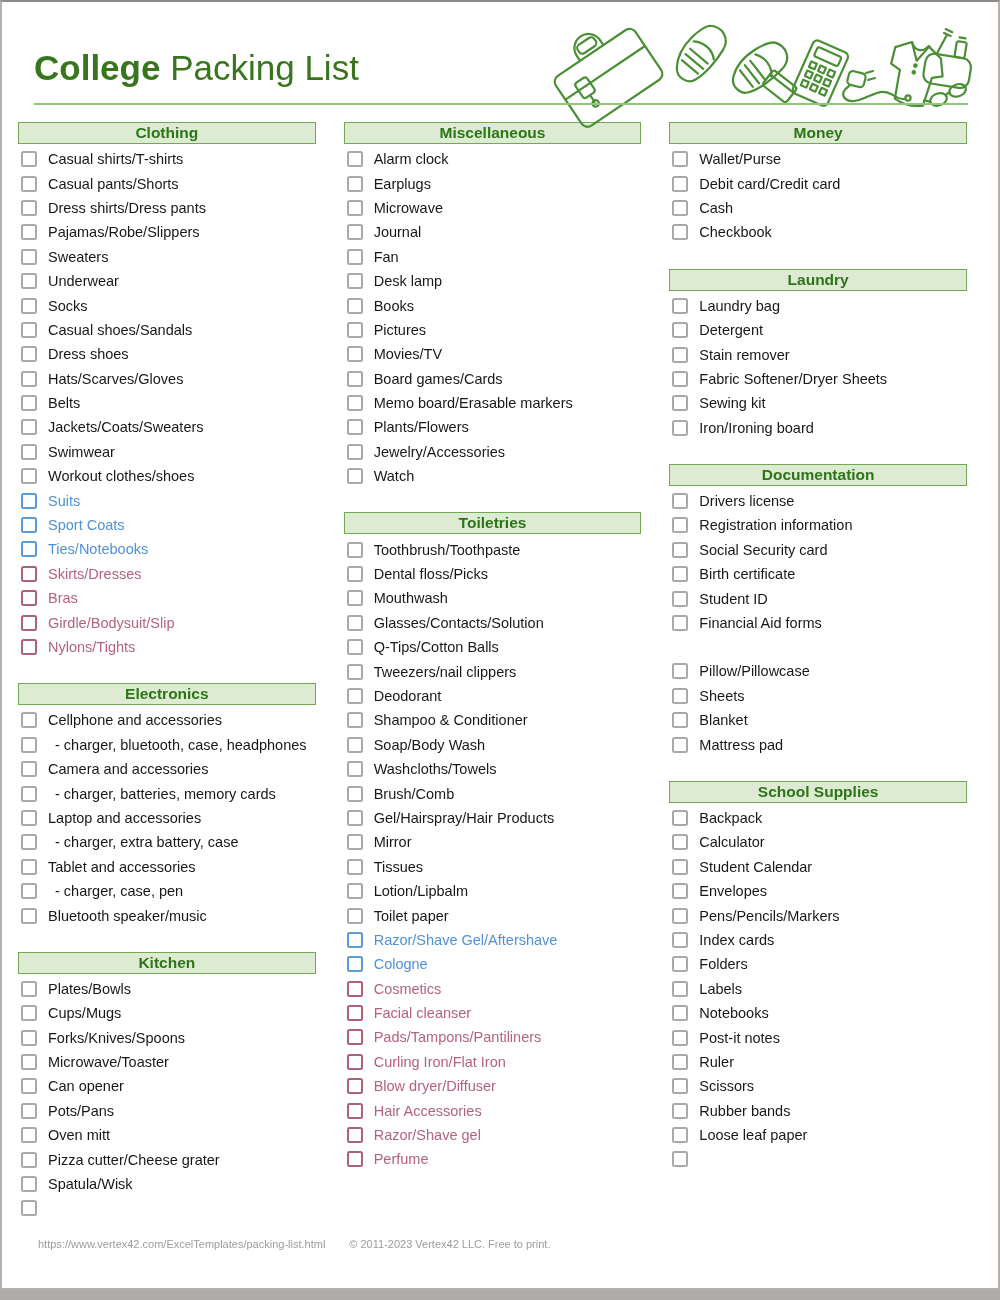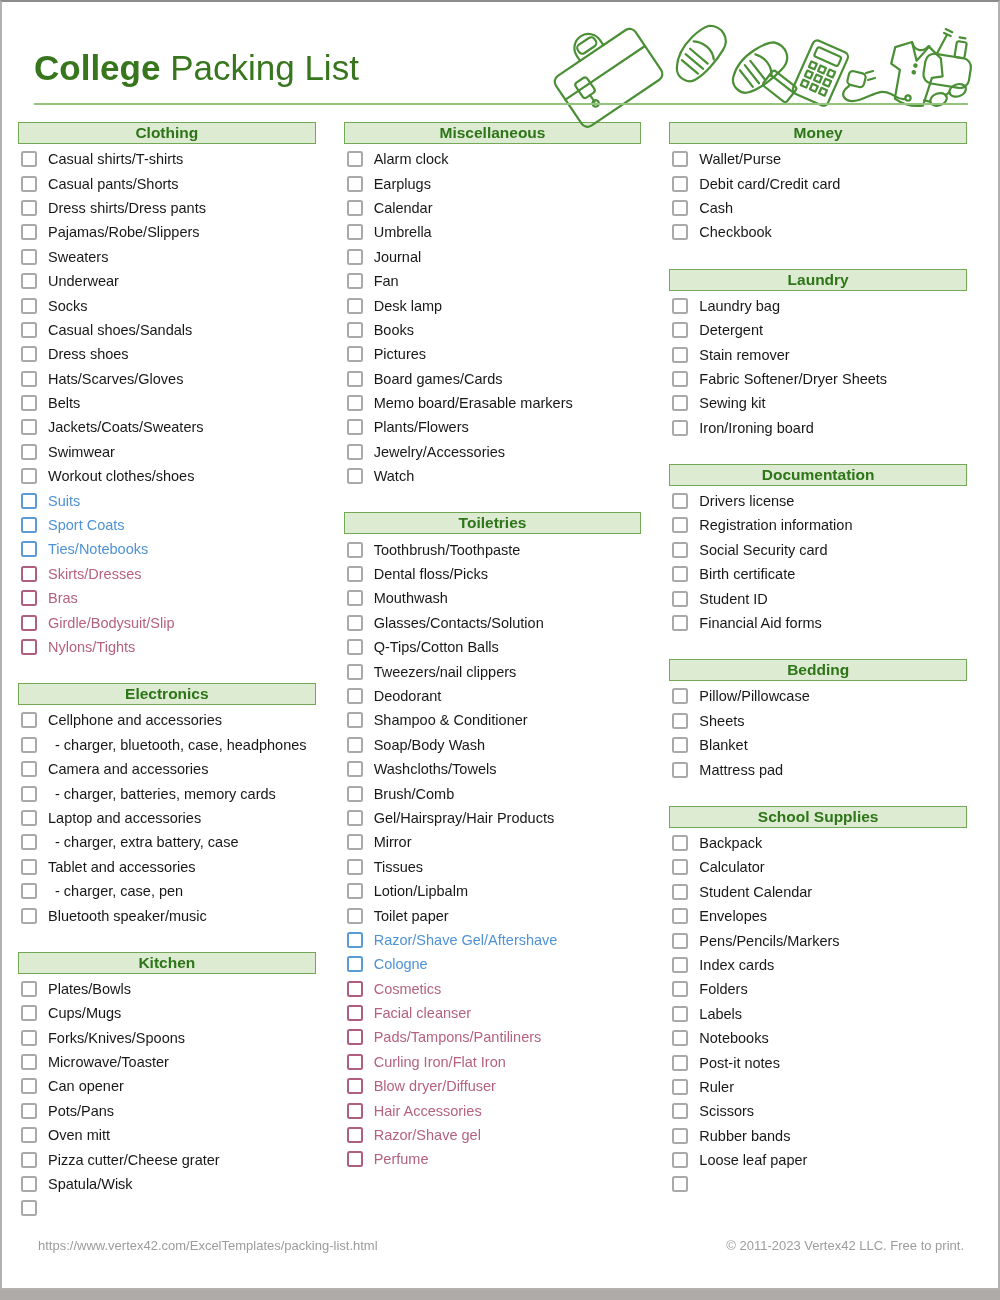--- a/index.html
+++ b/index.html
@@ -32,22 +32,22 @@
     border-radius:2.5px;background:#fff;flex:0 0 auto;margin-left:3px;cursor:pointer;
   }
   .cb.blue{border-color:#5b9bd5}
   .cb.pink{border-color:#b05e80}
   .lbl{margin-left:11px;font-size:14.5px;color:#181818;white-space:nowrap}
   .lbl.blue{color:#4f92d5}
   .lbl.pink{color:#b5617f}
   .lbl.sub{padding-left:7px}
   .footer{
     position:absolute;left:36px;right:34px;top:1236px;
-    display:flex;justify-content:space-between;
-    font-size:13px;color:#9c9c9c;gap:24px;
+    display:flex;justify-content:flex-start;
+    font-size:11px;color:#9c9c9c;gap:24px;
   }
 </style>
 </head>
 <body>
 
 <div class="page">
 
   <div class="hdr">
     <div class="title"><span class="bold">College</span><span class="rest"> Packing List</span></div>
 
@@ -313,45 +313,45 @@
           <div class="row">
             <span class="cb default"></span>
             <span class="lbl default">Alarm clock</span>
           </div>
           <div class="row">
             <span class="cb default"></span>
             <span class="lbl default">Earplugs</span>
           </div>
           <div class="row">
             <span class="cb default"></span>
-            <span class="lbl default">Calendar</span>
-          </div>
-          <div class="row">
-            <span class="cb default"></span>
-            <span class="lbl default">Umbrella</span>
+            <span class="lbl default">Microwave</span>
           </div>
           <div class="row">
             <span class="cb default"></span>
             <span class="lbl default">Journal</span>
           </div>
           <div class="row">
             <span class="cb default"></span>
             <span class="lbl default">Fan</span>
           </div>
           <div class="row">
             <span class="cb default"></span>
             <span class="lbl default">Desk lamp</span>
           </div>
           <div class="row">
             <span class="cb default"></span>
             <span class="lbl default">Books</span>
           </div>
           <div class="row">
             <span class="cb default"></span>
             <span class="lbl default">Pictures</span>
+          </div>
+          <div class="row">
+            <span class="cb default"></span>
+            <span class="lbl default">Movies/TV</span>
           </div>
           <div class="row">
             <span class="cb default"></span>
             <span class="lbl default">Board games/Cards</span>
           </div>
           <div class="row">
             <span class="cb default"></span>
             <span class="lbl default">Memo board/Erasable markers</span>
           </div>
           <div class="row">
@@ -543,21 +543,20 @@
           <div class="row">
             <span class="cb default"></span>
             <span class="lbl default">Student ID</span>
           </div>
           <div class="row">
             <span class="cb default"></span>
             <span class="lbl default">Financial Aid forms</span>
           </div>
         </div>
         <div class="section">
-          <div class="sec-h">Bedding</div>
           <div class="row">
             <span class="cb default"></span>
             <span class="lbl default">Pillow/Pillowcase</span>
           </div>
           <div class="row">
             <span class="cb default"></span>
             <span class="lbl default">Sheets</span>
           </div>
           <div class="row">
             <span class="cb default"></span>

